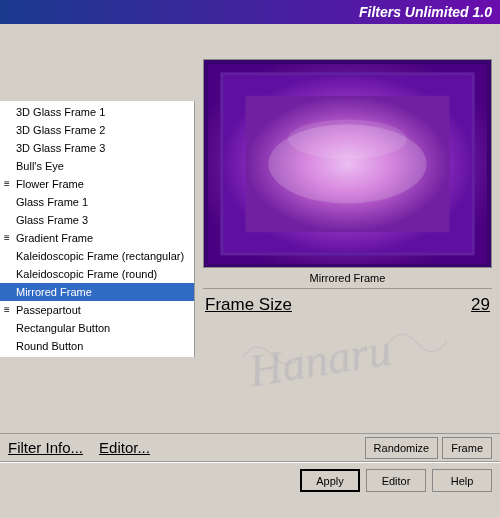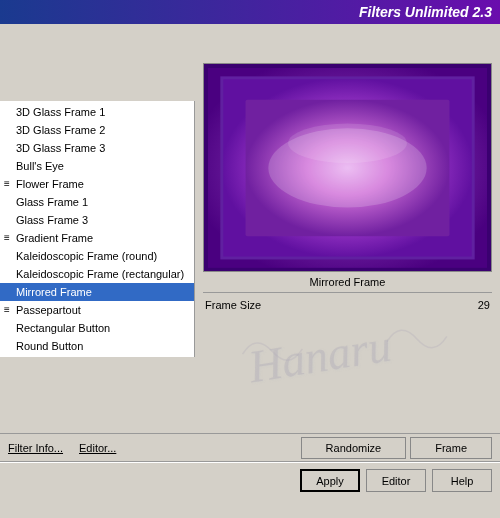--- a/index.html
+++ b/index.html
@@ -113,21 +113,22 @@
       height: 1px;
       background: #999;
       margin: 2px 0;
     }
 
     .frame-size-row {
       display: flex;
       justify-content: space-between;
       align-items: center;
       padding: 4px 2px;
-      font-size: 11px;
+      font-size: 17px;
+      text-decoration: underline;
     }
 
     .watermark-area {
       flex: 1;
       display: flex;
       align-items: center;
       justify-content: center;
       position: relative;
       overflow: hidden;
     }
@@ -148,34 +149,34 @@
       height: 28px;
       background: #d4d0c8;
       display: flex;
       align-items: center;
       padding: 0 8px;
       border-bottom: 1px solid #999;
       gap: 4px;
     }
 
     .toolbar-link {
-      font-size: 11px;
+      font-size: 15px;
       color: #000;
       text-decoration: underline;
       cursor: pointer;
       margin-right: 12px;
     }
 
     .toolbar-spacer {
       flex: 1;
     }
 
     .toolbar-btn-small {
       font-size: 11px;
-      padding: 1px 24px;
+      padding: 1px 8px;
       background: #d4d0c8;
       border: 1px solid #888;
       cursor: pointer;
       height: 22px;
     }
 
     
     .button-row {
       height: 36px;
       background: #d4d0c8;
@@ -207,37 +208,37 @@
     
     svg.preview-svg {
       width: 100%;
       height: 100%;
     }
   </style>
 </head>
 <body>
 
 <div class="title-bar">
-  <span>Filters Unlimited 2.3</span>
+  <span>Filters Unlimited 1.0</span>
 </div>
 
 <div class="main-content">
 
   <div class="filter-list-panel">
     <div id="filter-list-container">
         <div class="filter-item">3D Glass Frame 1</div>
         <div class="filter-item">3D Glass Frame 2</div>
         <div class="filter-item">3D Glass Frame 3</div>
         <div class="filter-item">Bull's Eye</div>
         <div class="filter-item group-header"><span class="group-icon">≡</span>Flower Frame</div>
         <div class="filter-item">Glass Frame 1</div>
         <div class="filter-item">Glass Frame 3</div>
         <div class="filter-item group-header"><span class="group-icon">≡</span>Gradient Frame</div>
+        <div class="filter-item">Kaleidoscopic Frame (rectangular)</div>
         <div class="filter-item">Kaleidoscopic Frame (round)</div>
-        <div class="filter-item">Kaleidoscopic Frame (rectangular)</div>
         <div class="filter-item selected">Mirrored Frame</div>
         <div class="filter-item group-header"><span class="group-icon">≡</span>Passepartout</div>
         <div class="filter-item">Rectangular Button</div>
         <div class="filter-item">Round Button</div>
       </div>
   </div>
 
   <div class="preview-panel">
     <div class="preview-image-container">
       <svg class="preview-svg" viewBox="0 0 290 210" xmlns="http://www.w3.org/2000/svg">

